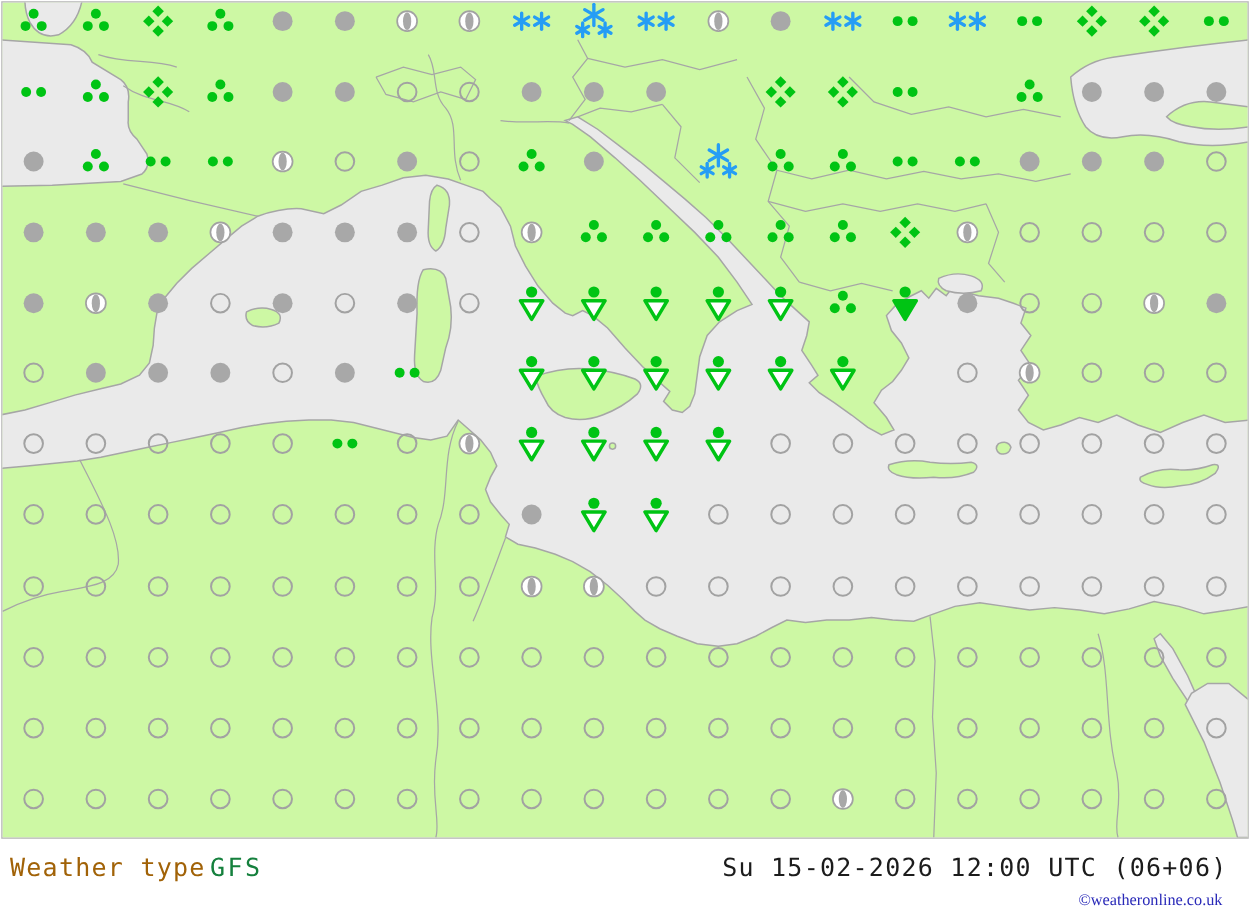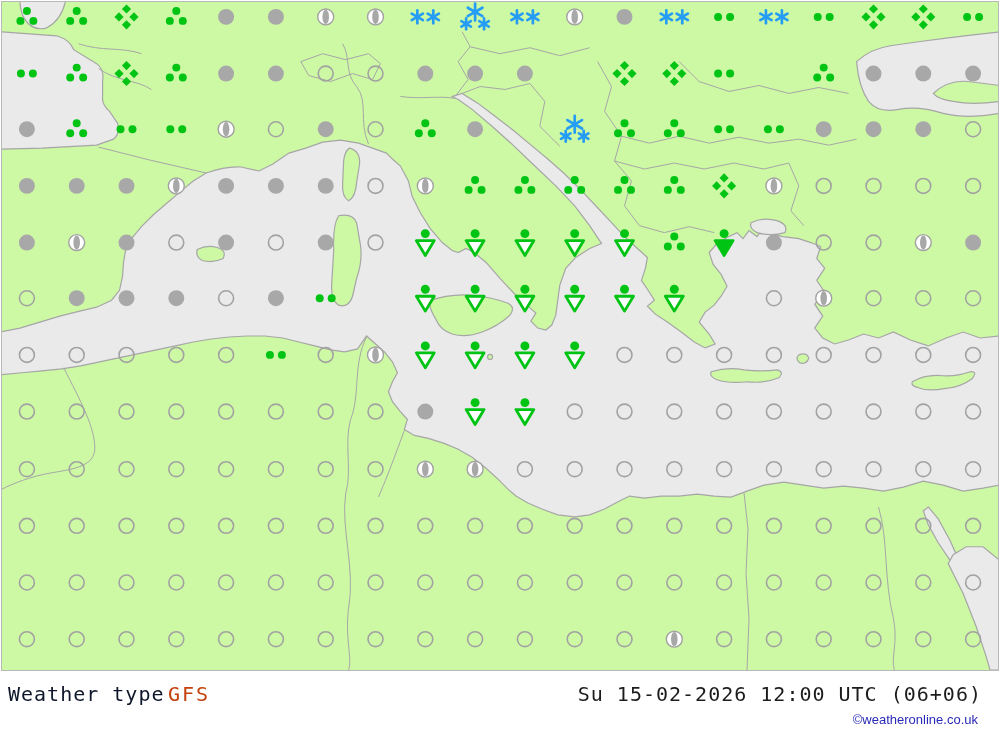--- a/index.html
+++ b/index.html
@@ -2,25 +2,25 @@
 <html><head>
 <meta charset="utf-8">
 <style>
   html,body{margin:0;padding:0;background:#ffffff;}
   .page{position:relative;width:1000px;height:733px;background:#ffffff;overflow:hidden;
         font-family:"DejaVu Sans Mono","Liberation Mono",monospace;}
   .map-frame{position:absolute;left:1px;top:1px;width:996px;height:668px;
              border:1px solid #b9b9b9;background:#eaeaea;}
   .map-frame svg{display:block;}
   .footer{position:absolute;left:0;top:672px;width:1000px;height:61px;background:#ffffff;}
-  .layer-label{position:absolute;left:8px;top:10px;font-size:20px;color:#0f172a;letter-spacing:1px;}
-  .model-label{position:absolute;left:168px;top:10px;font-size:20px;color:#c2410c;letter-spacing:2px;}
+  .layer-label{position:absolute;left:8px;top:10px;font-size:20px;color:#a16207;letter-spacing:1px;}
+  .model-label{position:absolute;left:168px;top:10px;font-size:20px;color:#15803d;letter-spacing:2px;}
   .timestamp{position:absolute;right:18px;top:10px;font-size:20px;color:#1c1c1c;letter-spacing:1px;text-align:center;}
   .copyright{position:absolute;right:22px;top:40px;font-size:13px;color:#2929b8;
-             font-family:Liberation Sans, sans-serif;text-decoration:none;cursor:pointer;}
+             font-family:Liberation Serif, serif;text-decoration:none;cursor:pointer;}
 </style>
 </head>
 <body>
 
 <div class="page">
 
   <div class="map-frame">
     <svg id="map" width="996" height="668" viewBox="0 0 1000 672" preserveAspectRatio="none">
 
       <rect x="0" y="0" width="1000" height="672" fill="#cdf8a4"></rect>

